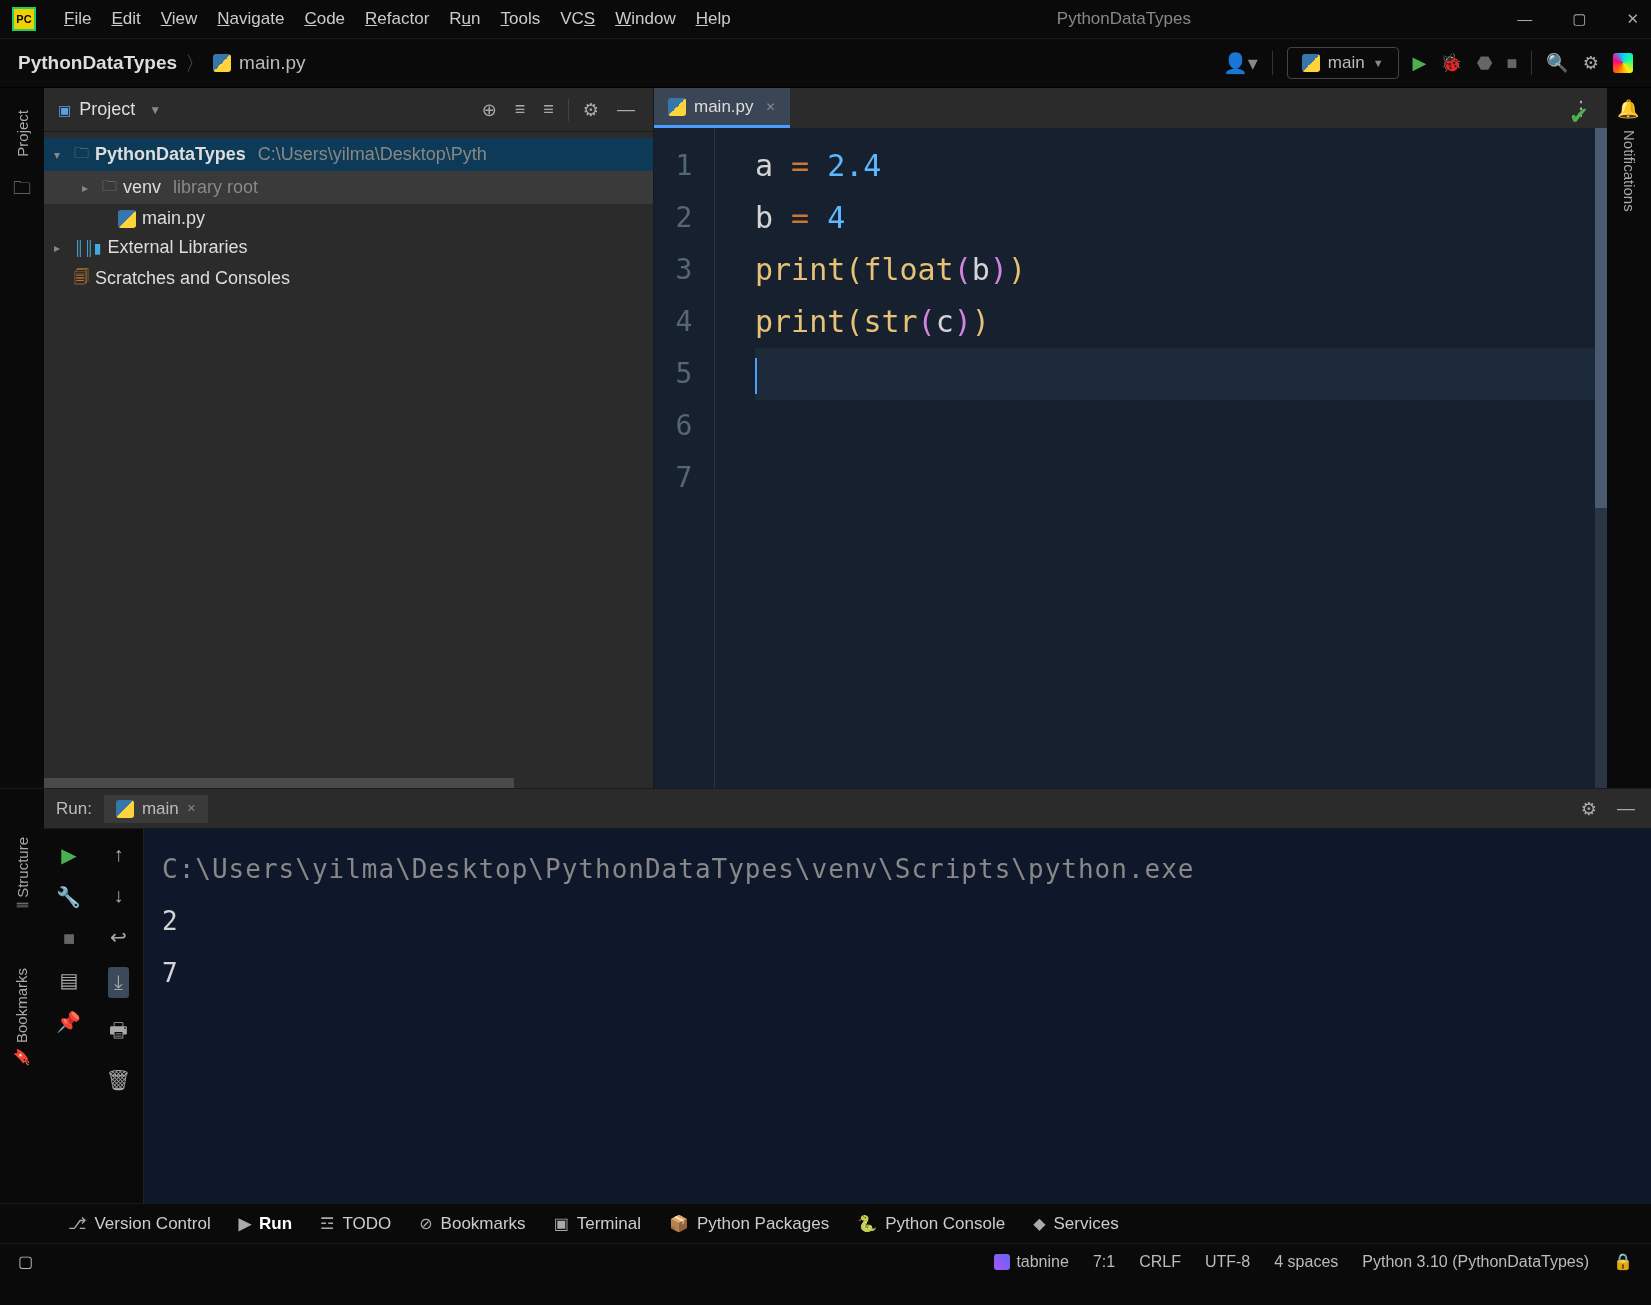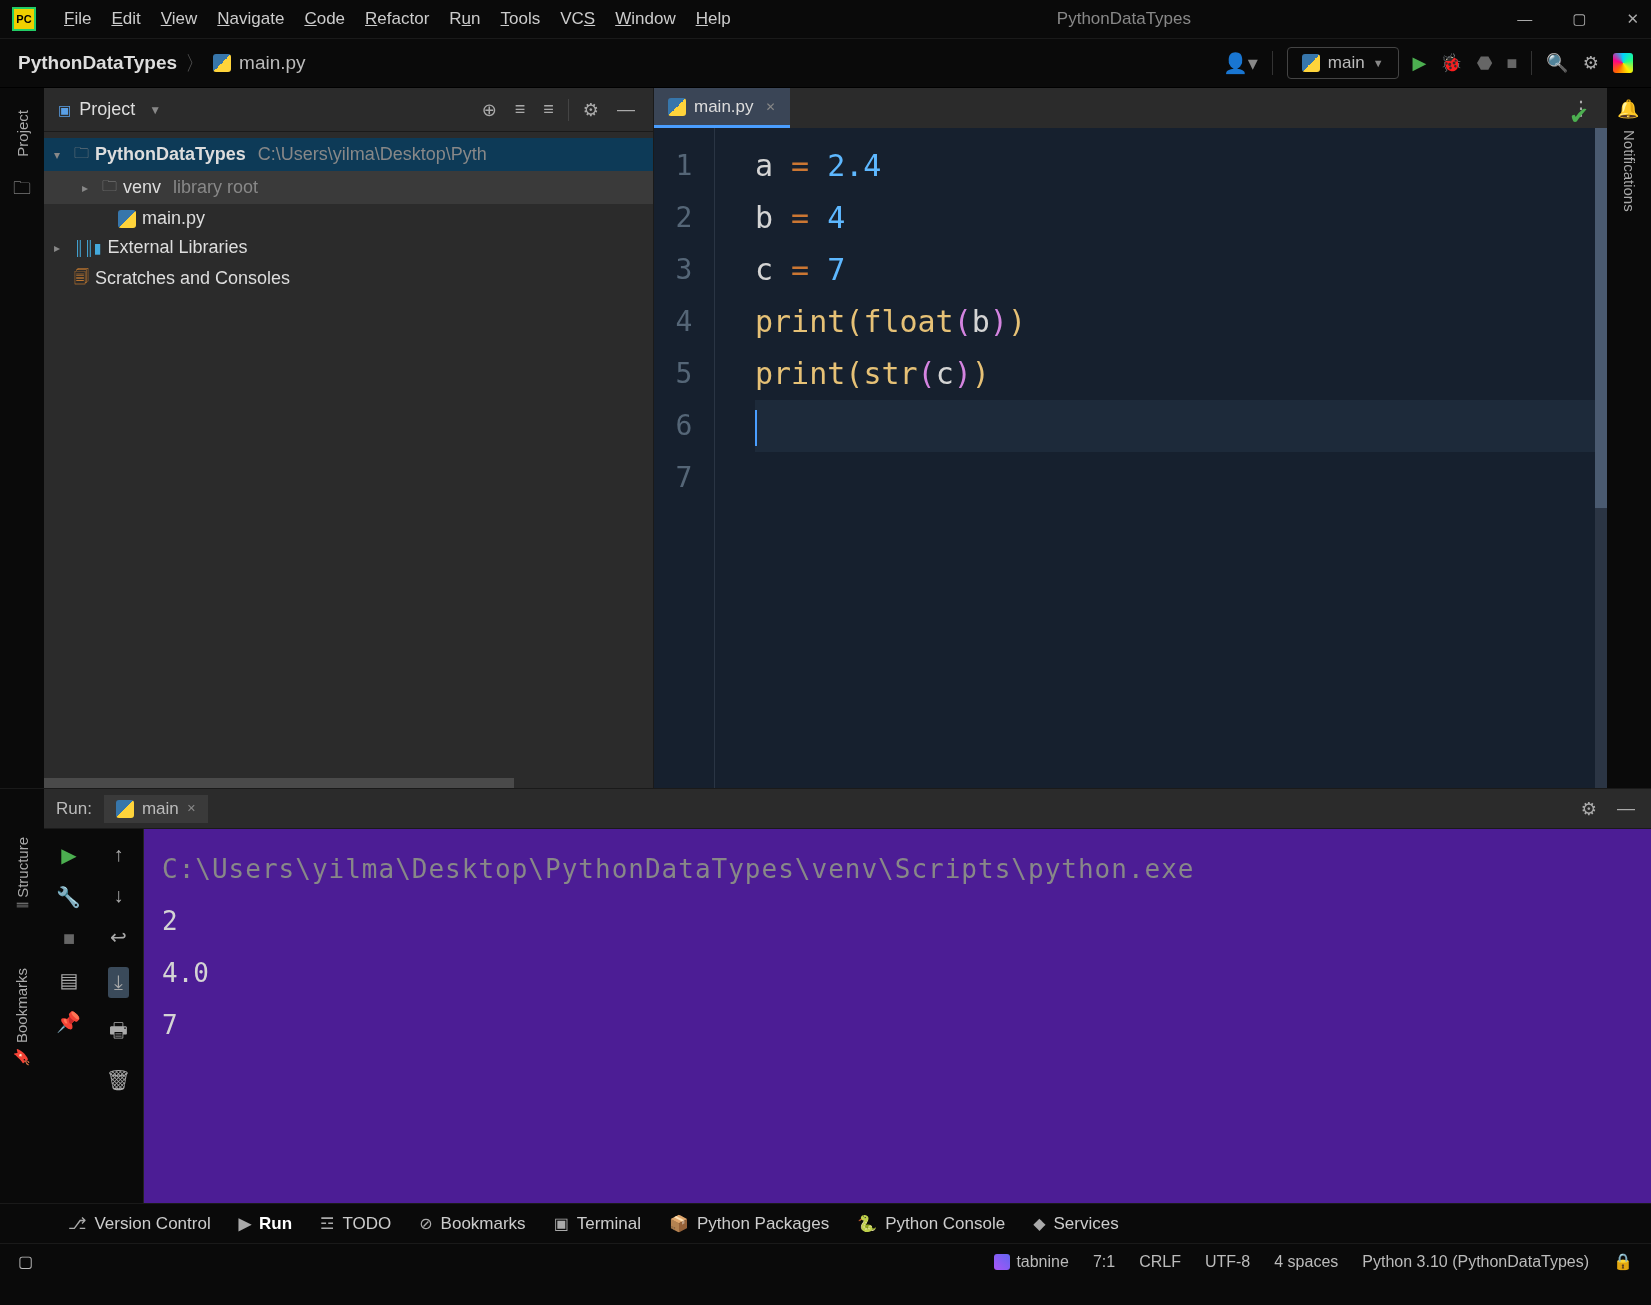--- a/index.html
+++ b/index.html
@@ -172,21 +172,21 @@
 .run-tool-col.col2 { border-right: 1px solid #222; }
 .run-tool { color: #aaa; font-size: 20px; cursor: pointer; }
 .run-tool.active { background: #3a4a5a; padding: 4px 6px; border-radius: 3px; }
 .console {
   flex: 1;
   font-family: 'Consolas','Menlo',monospace;
   font-size: 26px;
   padding: 14px 18px;
   color: #ccc;
   line-height: 52px;
-  background: #4c1d95;
+  background: #0f172a;
 }
 .console .path-line { color: #888; letter-spacing: 1px; white-space: nowrap; overflow: hidden; }
 .console .out-line { color: #d4d4d4; }
 .console .exit-line { color: #888; text-decoration: underline; letter-spacing: 1px; }
 
 .status-tools {
   height: 40px;
   display: flex;
   align-items: center;
   gap: 28px;
@@ -338,21 +338,20 @@
         <div class="gutter-num">2</div>
         <div class="gutter-num">3</div>
         <div class="gutter-num">4</div>
         <div class="gutter-num">5</div>
         <div class="gutter-num">6</div>
         <div class="gutter-num">7</div>
       </div>
       <div class="code-lines">
         <div class="code-line"><span class="tok-id">a</span><span class="tok-op"> = </span><span class="tok-num">2.4</span></div>
         <div class="code-line"><span class="tok-id">b</span><span class="tok-op"> = </span><span class="tok-num">4</span></div>
-        <div class="code-line"><span class="tok-id">c</span><span class="tok-op"> = </span><span class="tok-num">7</span></div>
         <div class="code-line"><span class="tok-fn">print</span><span class="tok-paren-y">(</span><span class="tok-fn">float</span><span class="tok-paren-p">(</span><span class="tok-id">b</span><span class="tok-paren-p">)</span><span class="tok-paren-y">)</span></div>
         <div class="code-line"><span class="tok-fn">print</span><span class="tok-paren-y">(</span><span class="tok-fn">str</span><span class="tok-paren-p">(</span><span class="tok-id">c</span><span class="tok-paren-p">)</span><span class="tok-paren-y">)</span></div>
         <div class="code-line current"><span class="caret"></span></div>
       </div>
       <span class="checkmark">✔</span>
     </div>
     <div class="ed-scrollbar">
         <div class="thumb"></div>
       </div>
   </div>
@@ -392,21 +391,20 @@
         <span class="run-tool">↑</span>
         <span class="run-tool">↓</span>
         <span class="run-tool">↩</span>
         <span class="run-tool active">⤓</span>
         <span class="run-tool">🖶</span>
         <span class="run-tool">🗑</span>
       </div>
       <div class="console">
         <div class="path-line">C:\Users\yilma\Desktop\PythonDataTypes\venv\Scripts\python.exe</div>
         <div class="out-line">2</div>
-        <div class="out-line">4.0</div>
         <div class="out-line">7</div>
         <div style="height:40px"></div>
       </div>
     </div>
   </div>
 </div>
 
 <div class="status-tools">
   <div class="status-item">
       <span class="icon">⎇</span>

